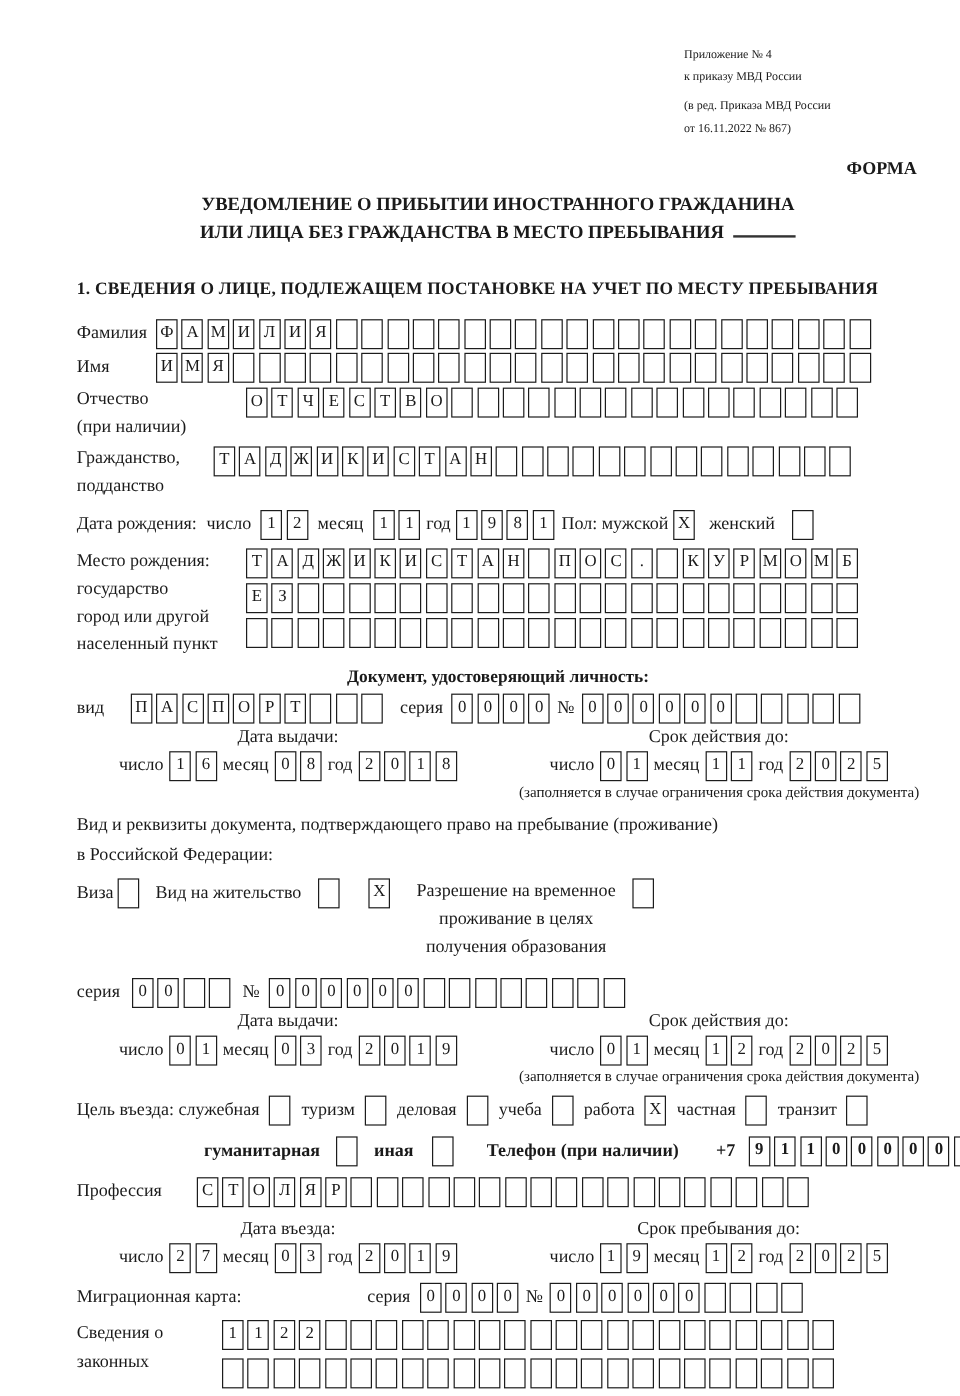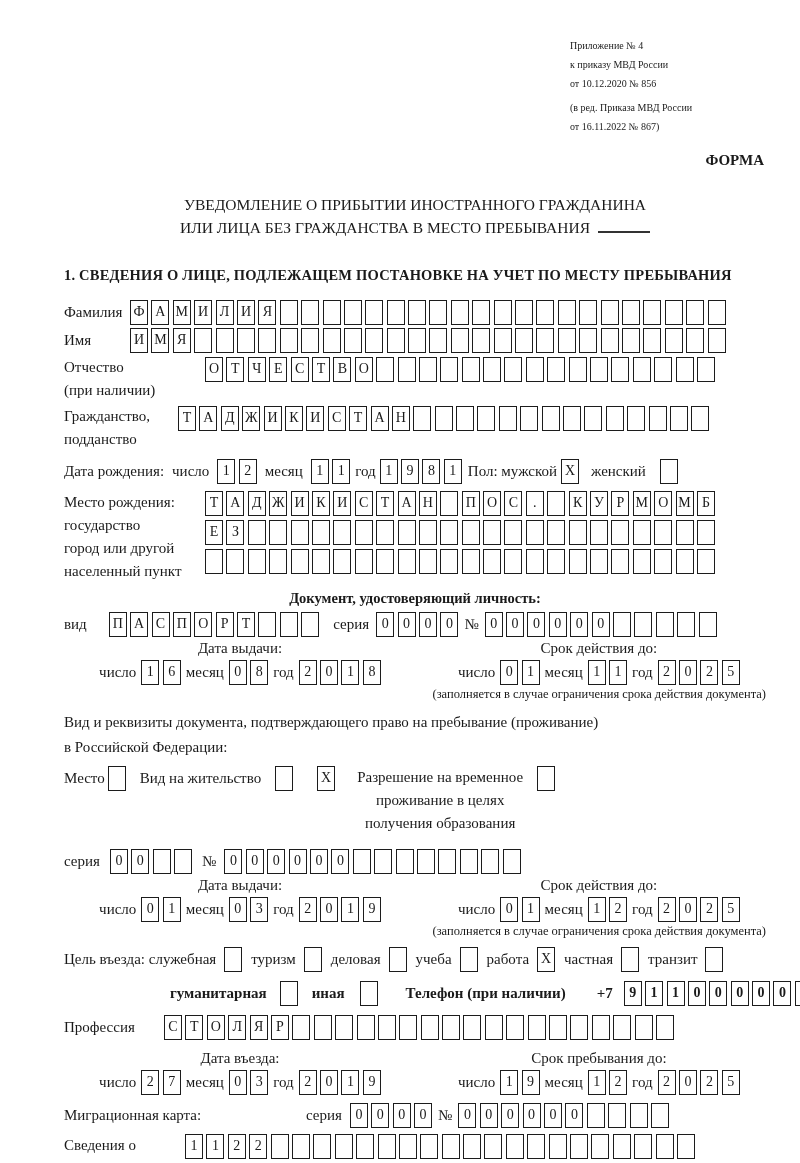--- a/index.html
+++ b/index.html
@@ -5,21 +5,21 @@
   html,body{margin:0;padding:0;background:#fff;}
   body{
     width:800px;height:1163px;box-sizing:border-box;
     padding:36px 34px 0 64px;
     font-family:"Liberation Serif","DejaVu Serif",serif;
     color:#1a1a1a;overflow:hidden;
   }
   .hdr{margin-left:auto;width:196px;font-size:10px;line-height:19px;}
   .hdr .sub{margin-top:5px;}
   .forma{text-align:right;font-weight:bold;font-size:15px;margin-top:16px;padding-right:2px;}
-  .title{text-align:center;font-weight:normal;font-size:15.5px;line-height:23px;margin-top:24px;}
+  .title{text-align:center;font-weight:bold;font-size:15.5px;line-height:23px;margin-top:9px;}
   .blankline{display:inline-block;width:52px;border-bottom:2px solid #333;margin-left:8px;vertical-align:baseline;}
   .sec-heading{font-weight:bold;font-size:14.5px;margin-top:28px;letter-spacing:.2px;}
   .formbody{margin-top:16px;}
   .row{display:flex;align-items:center;margin-bottom:3px;}
   .lbl{font-size:15px;white-space:nowrap;}
   .lblcol{font-size:15px;line-height:23px;flex-shrink:0;}
   .boxes{display:inline-flex;gap:3.4px;}
   .cell{
     display:inline-block;width:18px;height:25px;box-sizing:border-box;
     border:1.6px solid #1c1c1c;text-align:center;font-size:14px;line-height:22px;
@@ -47,21 +47,20 @@
   .repblock{display:flex;margin-top:6px;}
   .repcol .row{margin-bottom:7px;}
   .gap8{width:8px;flex-shrink:0;}
 </style>
 </head>
 <body>
 
 <div class="hdr">
   <div>Приложение № 4</div>
   <div>к приказу МВД России</div>
-  <div>от 10.12.2020 № 856</div>
   <div class="sub">(в ред. Приказа МВД России</div>
   <div>от 16.11.2022 № 867)</div>
 </div>
 <div class="forma">ФОРМА</div>
 
 <div class="title">
   <div>УВЕДОМЛЕНИЕ О ПРИБЫТИИ ИНОСТРАННОГО ГРАЖДАНИНА</div>
   <div><span>ИЛИ ЛИЦА БЕЗ ГРАЖДАНСТВА В МЕСТО ПРЕБЫВАНИЯ</span><span class="blankline"></span></div>
 </div>
 
@@ -430,21 +429,21 @@
   </div>
   <div class="note-right">(заполняется в случае ограничения срока действия документа)</div>
 
   <div class="intro">
     <div>Вид и реквизиты документа, подтверждающего право на пребывание (проживание)</div>
     <div>в Российской Федерации:</div>
   </div>
 
   <div class="optrow">
     <span class="opt">
-      <span class="lbl">Место</span>
+      <span class="lbl">Виза</span>
       <span class="boxes" style="margin-left:3px;">
           <span class="cell"></span>
         </span>
     </span>
     <span style="width:14px;"></span>
     <span class="opt">
       <span class="lbl">Вид на жительство</span>
       <span class="boxes" style="margin-left:14px;">
           <span class="cell"></span>
         </span>

